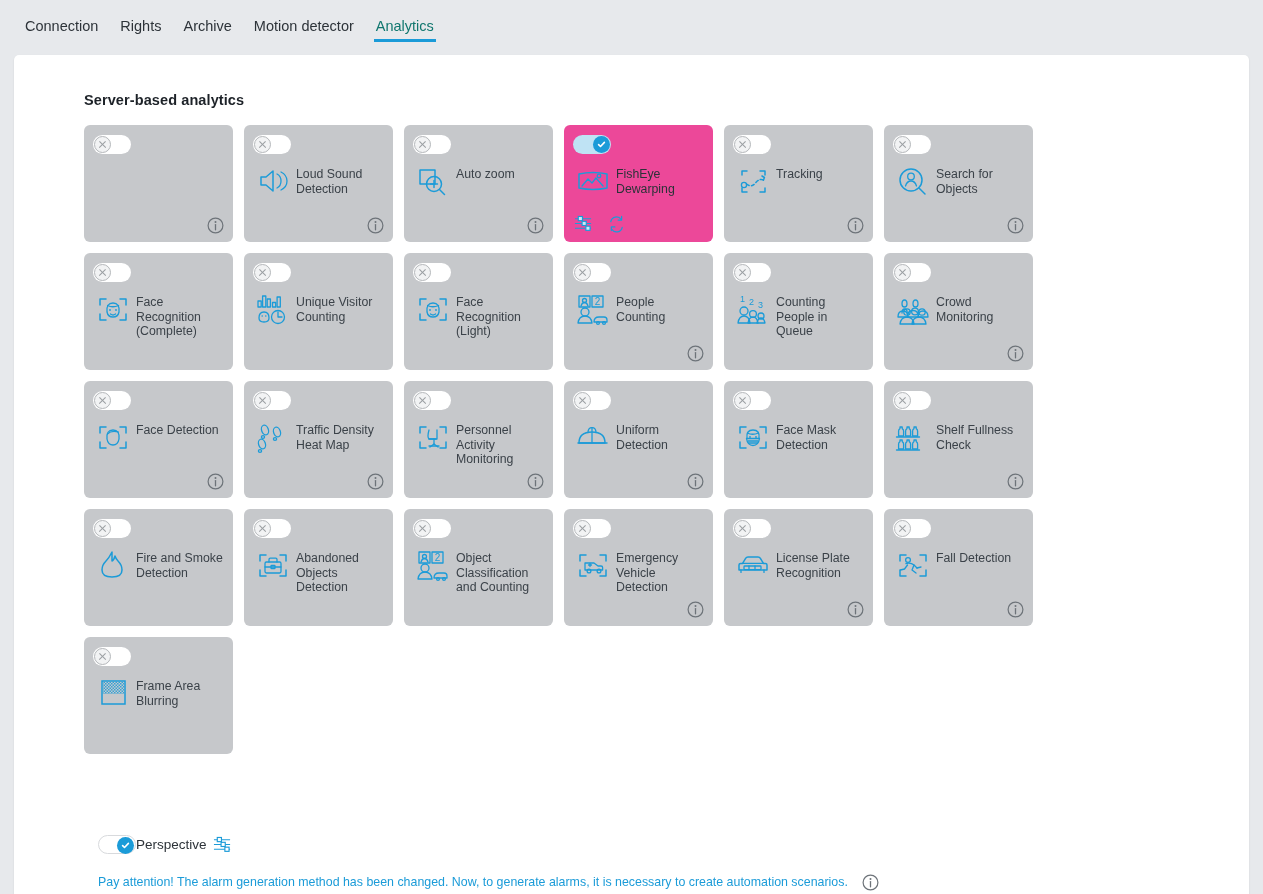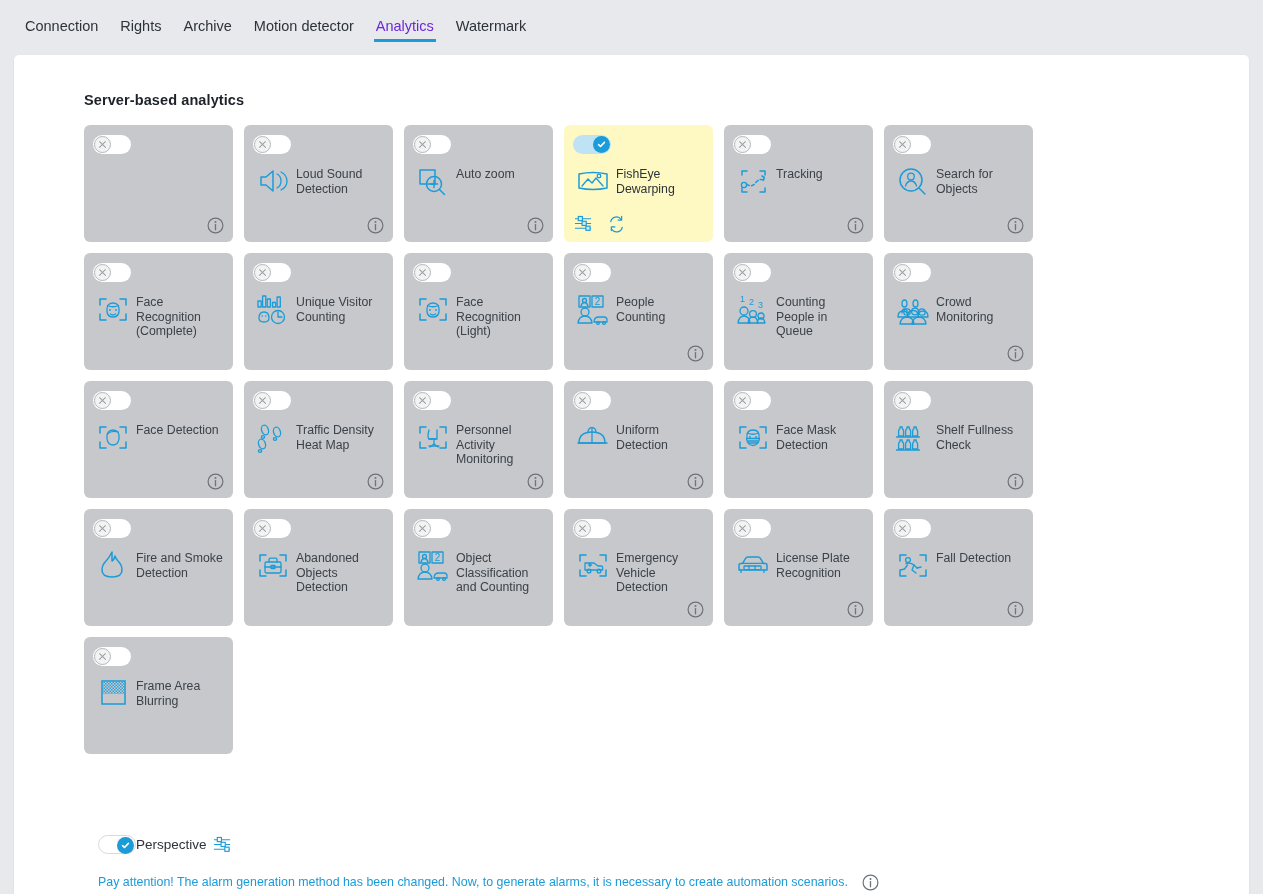--- a/index.html
+++ b/index.html
@@ -18,21 +18,21 @@
     box-sizing:border-box;
   }
   .tab{
     position:relative;
     font-size:14.5px;
     color:#2d3339;
     padding:18px 11px 16px 11px;
     cursor:default;
     white-space:nowrap;
   }
-  .tab.active{color:#6d28d9;}
+  .tab.active{color:#0f766e;}
   .tab.active::after{
     content:"";
     position:absolute;
     left:9px;right:9px;bottom:8px;
     height:3px;background:#1b9bd8;
   }
   
   .panel{
     position:absolute;
     left:14px;top:55px;
@@ -59,21 +59,21 @@
     display:flex;flex-wrap:wrap;
     gap:11px;
   }
   .card{
     position:relative;
     width:149px;height:117px;
     background:#c6c8cb;
     border-radius:6px;
     box-sizing:border-box;
   }
-  .card.active{background:#fef9c3;}
+  .card.active{background:#ec4899;}
 
   
   .toggle{
     position:absolute;left:9px;top:10px;
     width:38px;height:19px;
     border-radius:10px;
     background:#ffffff;
     box-sizing:border-box;
   }
   .knob{
@@ -155,21 +155,20 @@
 </style>
 </head>
 <body>
 
 <div class="tabbar">
     <div class="tab">Connection</div>
     <div class="tab">Rights</div>
     <div class="tab">Archive</div>
     <div class="tab">Motion detector</div>
     <div class="tab active">Analytics</div>
-    <div class="tab">Watermark</div>
   </div>
 
 <div class="panel">
   <div class="section-title">Server-based analytics</div>
   <div class="grid">
       <div class="card">
         <div class="toggle off">
           <span class="knob"></span>
         </div>
         <div class="info"><svg width="17" height="17" viewBox="0 0 17 17">

